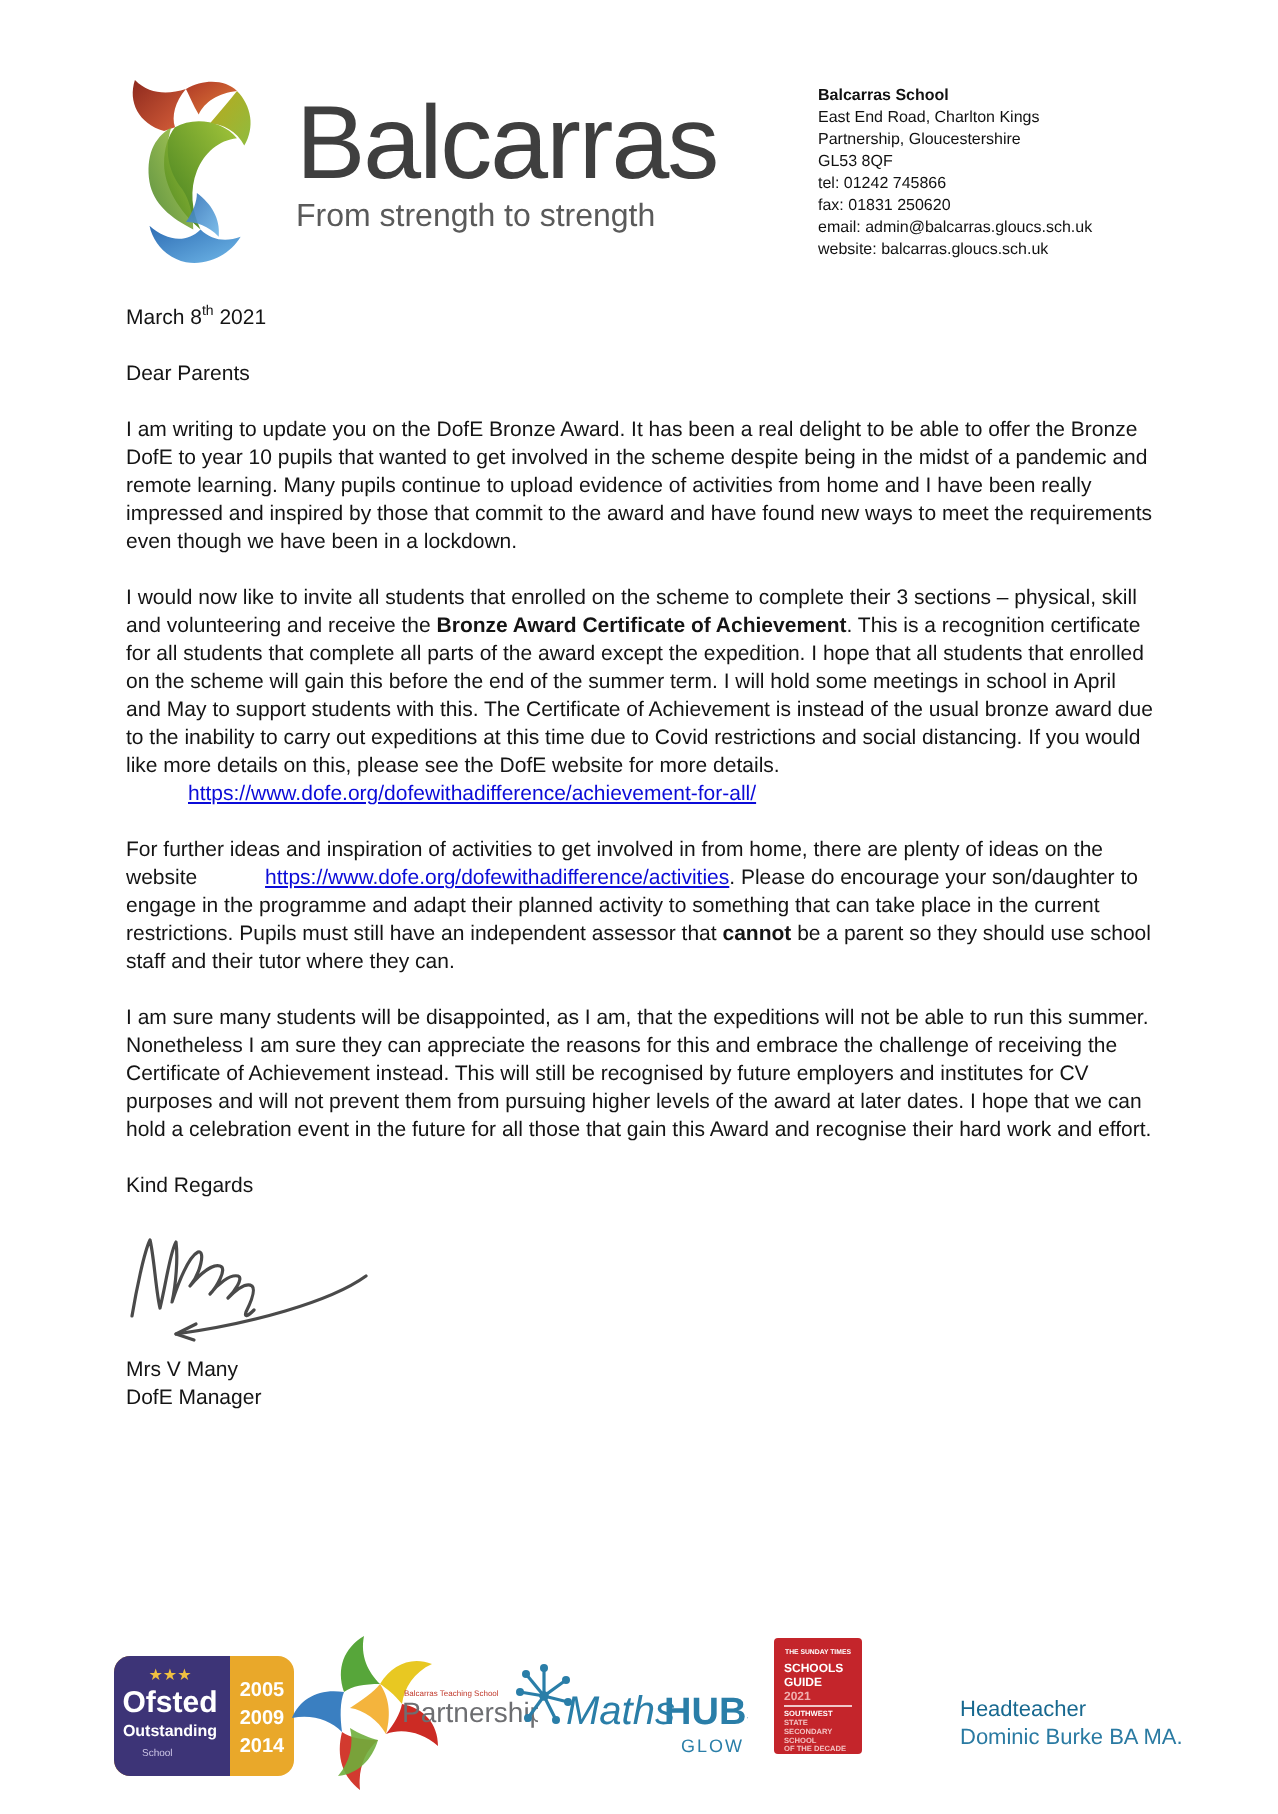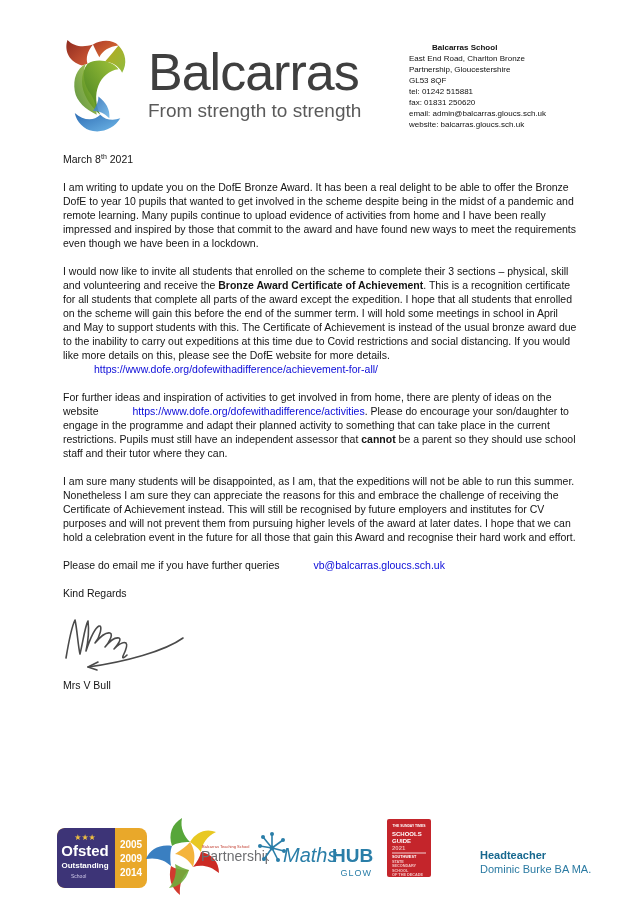--- a/index.html
+++ b/index.html
@@ -9,43 +9,43 @@
     background:#ffffff; color:#1a1a1a; overflow:hidden;
   }
 
   
   .header { position:absolute; top:38px; left:62px; right:58px;
             display:flex; justify-content:space-between; }
   .logo-block { display:flex; align-items:flex-start; }
   .logo-mark { width:82px; height:96px; }
   .logo-text { margin-left:4px; margin-top:8px; }
   .logo-name { font-size:52px; font-weight:400; color:#3f3f3f; letter-spacing:-1px; line-height:1.0; }
-  .logo-tagline { font-size:19px; color:#5a5a5a; margin-top:2px; letter-spacing:0px; }
+  .logo-tagline { font-size:16px; color:#5a5a5a; margin-top:2px; letter-spacing:0px; }
   .contact { width:172px; font-size:8px; line-height:11px; color:#111; padding-top:4px; }
-  .contact .bold { font-weight:bold;margin-left:23px; }
+  .contact .bold { font-weight:bold; }
 
   
   .letter { position:absolute; top:152px; left:63px; width:515px;
             font-size:10.5px; line-height:14px; color:#141414; }
   .letter p { margin:0 0 14px 0; }
   sup { font-size:7px; vertical-align:super; line-height:0; }
   .title-line { text-align:center; font-weight:bold; text-decoration:underline; margin:17px 0 14px 0; }
-  a.doclink { color:#0b0bd8; cursor:pointer; word-break:break-all;padding-left:31px; }
+  a.doclink { color:#0b0bd8; text-decoration:underline; cursor:pointer; word-break:break-all;padding-left:31px; }
   .bold { font-weight:bold; }
   .sig-svg { display:block; margin:4px 0 2px -2px; }
   .sign-name { margin-bottom:0 !important; }
 
   
   .footer { position:absolute; left:56px; top:816px; right:30px; height:84px; }
   .ofsted { position:absolute; left:1px; top:12px; }
   .partnership { position:absolute; left:88px; top:0px; width:125px; }
   .mathshub { position:absolute; left:200px; top:16px; }
   .sg-badge { position:absolute; left:331px; top:3px; }
   .head-block { position:absolute; left:424px; top:32px; font-size:11px; line-height:14px; }
-  .head-label { font-weight:bold; color:#17688f; }
+  .head-label { font-weight:normal; color:#17688f; }
   .head-name { color:#2a7aa2;text-align:center; }
 </style>
 </head>
 <body>
 
 <div class="page">
 
   <div class="header">
     <div class="logo-block">
       <svg class="logo-mark" viewBox="0 0 90 105">
@@ -80,58 +80,59 @@
         <path d="M40,64 C48,70 53,78 52,88 C46,82 40,80 34,80 C38,74 40,69 40,64 Z" fill="url(#gBlue)" opacity="0.9"></path>
       </svg>
       <div class="logo-text">
         <div class="logo-name">Balcarras</div>
         <div class="logo-tagline">From strength to strength</div>
       </div>
     </div>
 
     <div class="contact">
       <div class="bold">Balcarras School</div>
-      <div>East End Road, Charlton Bronze</div>
+      <div>East End Road, Charlton Kings</div>
       <div>Partnership, Gloucestershire</div>
       <div>GL53 8QF</div>
-      <div>tel: 01242 515881</div>
+      <div>tel: 01242 745866</div>
       <div>fax: 01831 250620</div>
       <div>email: admin@balcarras.gloucs.sch.uk</div>
       <div>website: balcarras.gloucs.sch.uk</div>
     </div>
   </div>
 
   <div class="letter">
     <p><span>March 8</span><sup>th</sup><span> 2021</span></p>
 
 
+    <p>Dear Parents</p>
 
     <p>I am writing to update you on the DofE Bronze Award. It has been a real delight to be able to offer the Bronze DofE to year 10 pupils that wanted to get involved in the scheme despite being in the midst of a pandemic and remote learning. Many pupils continue to upload evidence of activities from home and I have been really impressed and inspired by those that commit to the award and have found new ways to meet the requirements even though we have been in a lockdown.</p>
 
     <p><span>I would now like to invite all students that enrolled on the scheme to complete their 3 sections – physical, skill and volunteering and receive the </span><span class="bold">Bronze Award Certificate of Achievement</span><span>. This is a recognition certificate for all students that complete all parts of the award except the expedition. I hope that all students that enrolled on the scheme will gain this before the end of the summer term. I will hold some meetings in school in April and May to support students with this. The Certificate of Achievement is instead of the usual bronze award due to the inability to carry out expeditions at this time due to Covid restrictions and social distancing. If you would like more details on this, please see the DofE website for more details.</span><br>
       <a class="doclink">https://www.dofe.org/dofewithadifference/achievement-for-all/</a>
     </p>
 
     <p><span>For further ideas and inspiration of activities to get involved in from home, there are plenty of ideas on the website </span><a class="doclink">https://www.dofe.org/dofewithadifference/activities</a><span>. Please do encourage your son/daughter to engage in the programme and adapt their planned activity to something that can take place in the current restrictions. Pupils must still have an independent assessor that </span><span class="bold">cannot</span><span> be a parent so they should use school staff and their tutor where they can.</span></p>
 
     <p>I am sure many students will be disappointed, as I am, that the expeditions will not be able to run this summer. Nonetheless I am sure they can appreciate the reasons for this and embrace the challenge of receiving the Certificate of Achievement instead. This will still be recognised by future employers and institutes for CV purposes and will not prevent them from pursuing higher levels of the award at later dates. I hope that we can hold a celebration event in the future for all those that gain this Award and recognise their hard work and effort.</p>
 
-    <p><span>Please do email me if you have further queries </span><a class="doclink">vb@balcarras.gloucs.sch.uk</a></p>
 
     <p>Kind Regards</p>
 
     <svg class="sig-svg" width="135" height="62" viewBox="0 0 135 62">
       <g fill="none" stroke="#4a4a4a" stroke-width="1.6" stroke-linecap="round" stroke-linejoin="round">
         <path d="M5,44 C7,32 11,12 14,6 C16,14 17,32 19,40 C22,28 24,12 27,7 C28,15 27,28 25,37 C29,25 34,14 38,12 C42,11 39,23 34,29 C39,23 45,18 49,19 C53,20 47,30 44,33 C48,28 54,23 58,24 C61,25 56,32 53,35 C57,31 62,27 65,29 C67,31 64,38 62,42 C61,45 63,44 66,41"></path>
         <path d="M122,24 C104,37 64,48 27,53"></path>
         <path d="M27,53 L37,48 M27,53 L36,56"></path>
       </g>
     </svg>
 
-    <p class="sign-name">Mrs V Bull</p>
+    <p class="sign-name">Mrs V Many</p>
+    <p>DofE Manager</p>
   </div>
 
   <div class="footer">
 
     <svg class="ofsted" width="90" height="60" viewBox="0 0 90 60">
       <rect x="0" y="0" width="90" height="60" rx="8" fill="#e9a82a"></rect>
       <path d="M8,0 H58 V60 H8 C3.6,60 0,56.4 0,52 V8 C0,3.6 3.6,0 8,0 Z" fill="#3d3477"></path>
       <text x="28" y="12" font-size="8" fill="#f0c040" text-anchor="middle">★★★</text>
       <text x="28" y="28" font-size="15" font-weight="bold" fill="#ffffff" text-anchor="middle">Ofsted</text>
       <text x="28" y="40" font-size="8" font-weight="bold" fill="#ffffff" text-anchor="middle">Outstanding</text>

